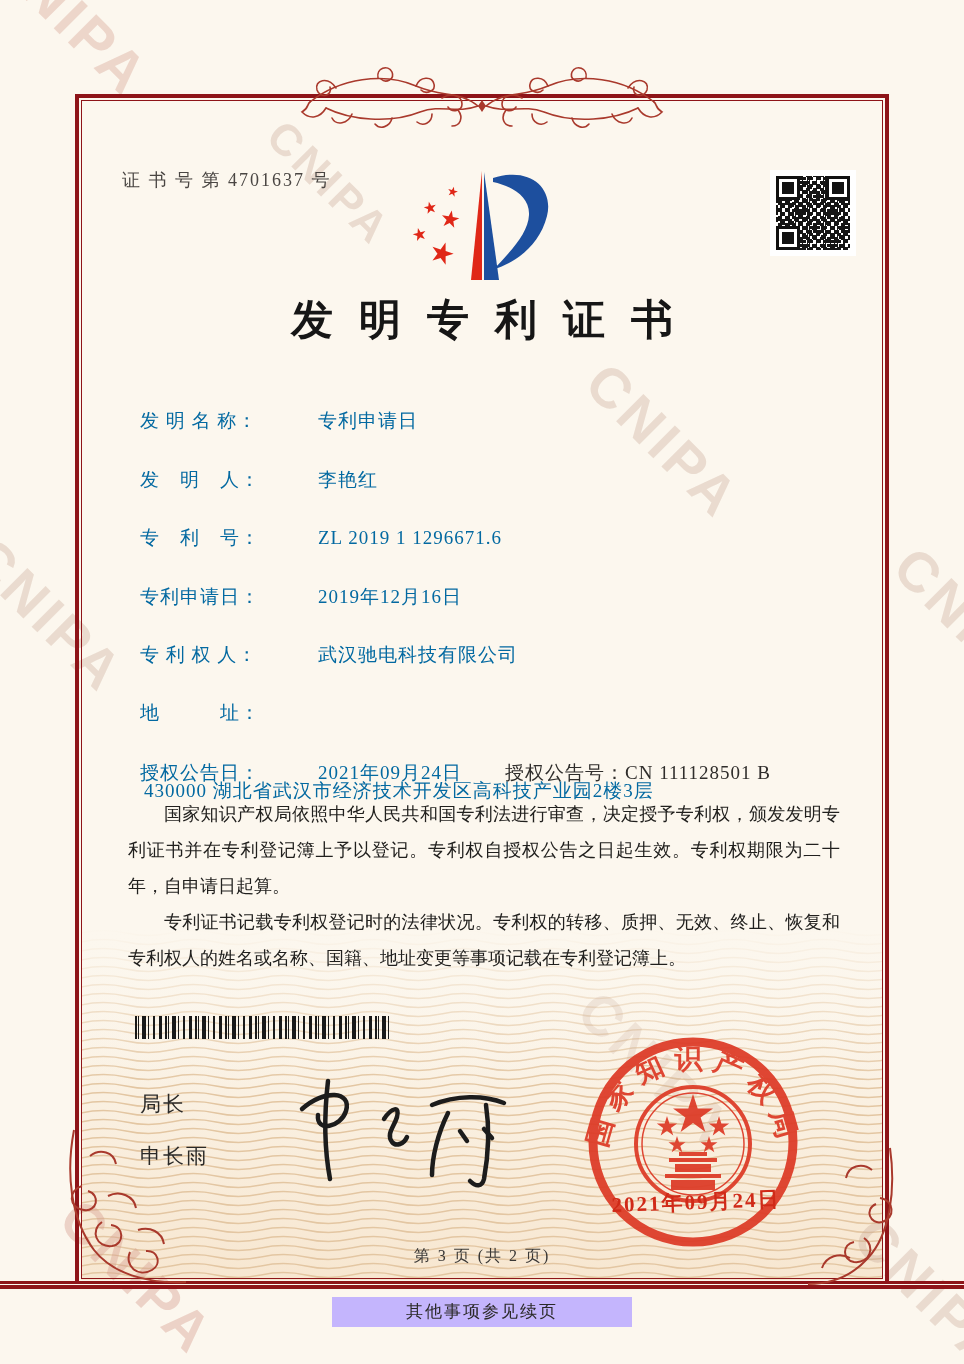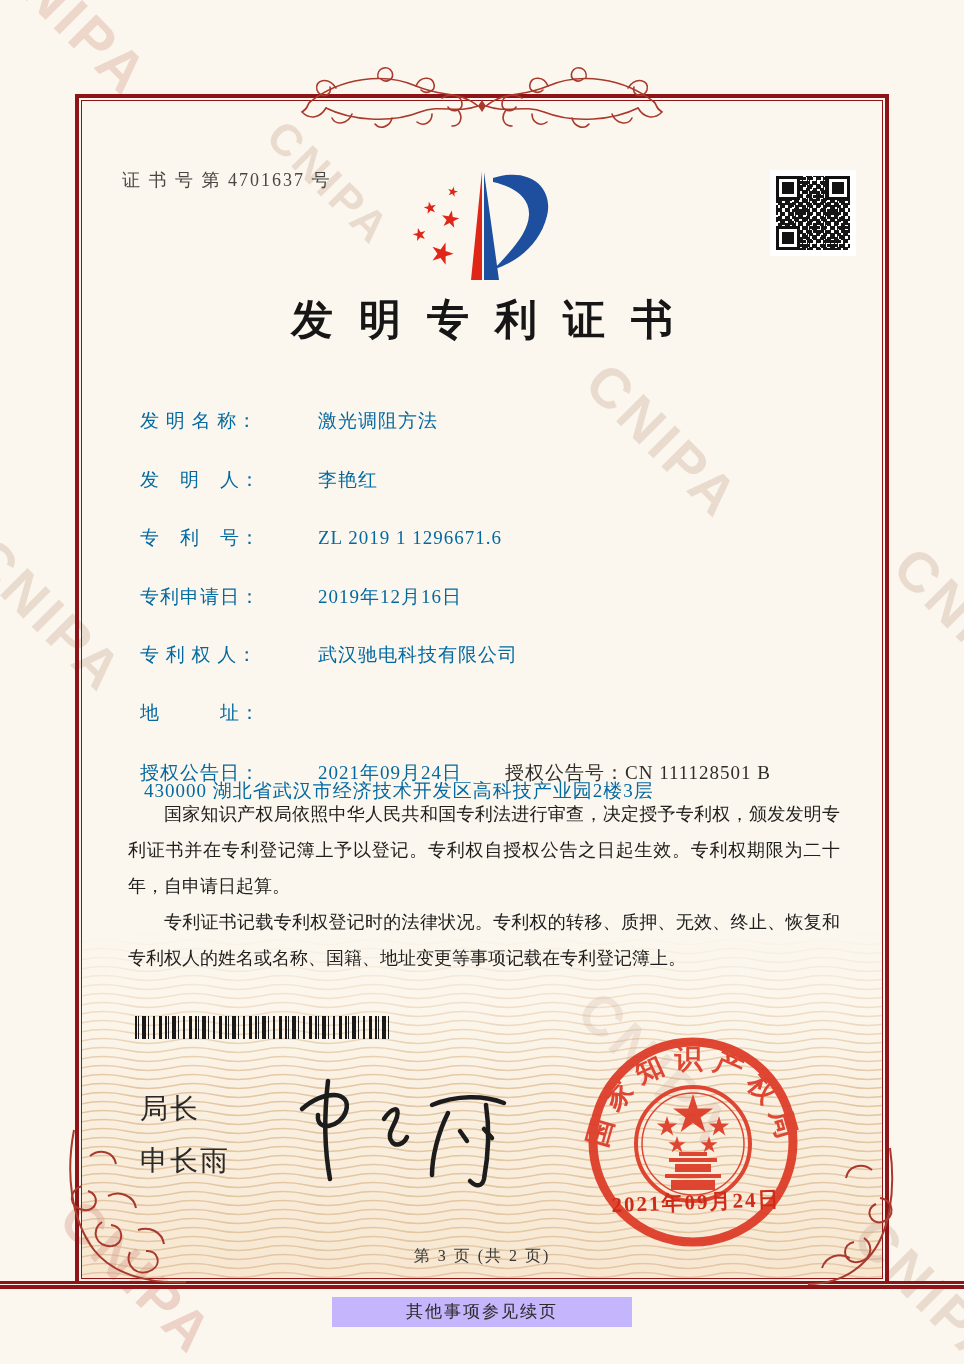--- a/index.html
+++ b/index.html
@@ -53,21 +53,21 @@
   .body-text p{margin:0;text-indent:2em;}
 
   
   .barcode{position:absolute;left:135px;top:1016px;width:255px;height:23px;z-index:5;
      background:repeating-linear-gradient(90deg,
         #191919 0 2px,transparent 2px 3px,#191919 3px 4px,transparent 4px 7px,
         #191919 7px 11px,transparent 11px 13px,#191919 13px 14px,transparent 14px 18px,
         #191919 18px 20px,transparent 20px 24px,#191919 24px 27px,transparent 27px 30px);}
 
   
-  .signer{position:absolute;left:140px;font-size:28px;color:#2a2927;z-index:5;letter-spacing:2px;}
+  .signer{position:absolute;left:140px;font-size:21px;color:#2a2927;z-index:5;letter-spacing:2px;}
   .sig-svg{position:absolute;left:272px;top:1075px;z-index:5;}
 
   
   .seal{position:absolute;left:583px;top:1032px;width:220px;height:220px;z-index:6;}
   .seal-date{position:absolute;left:596px;top:1188px;width:200px;text-align:center;
              font-size:21px;font-weight:bold;color:#d02a18;letter-spacing:2px;
              transform:rotate(-2deg);z-index:7;}
 
   
   .page-info{position:absolute;left:0;right:0;top:1246px;text-align:center;font-size:16px;
@@ -178,21 +178,21 @@
       <div class="finder f-tl"></div>
         <div class="finder f-tr"></div>
         <div class="finder f-bl"></div>
     </div>
   </div>
 
   <div class="title">发明专利证书</div>
 
   <div class="field" style="top:406px;">
     <span class="lbl">发 明 名 称：</span>
-    <span class="val">激光调阻方法</span>
+    <span class="val">专利申请日</span>
   </div>
   <div class="field" style="top:465px;">
     <span class="lbl">发　明　人：</span>
     <span class="val">李艳红</span>
   </div>
   <div class="field" style="top:523px;">
     <span class="lbl">专　利　号：</span>
     <span class="val">ZL 2019 1 1296671.6</span>
   </div>
   <div class="field" style="top:582px;">

